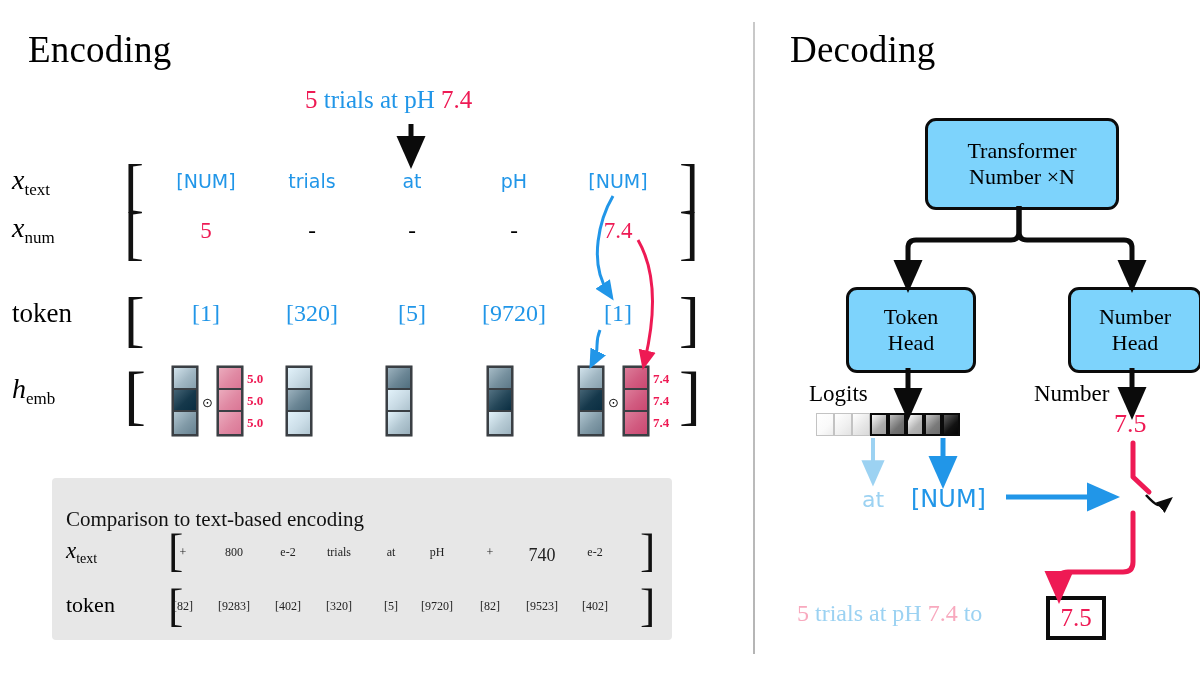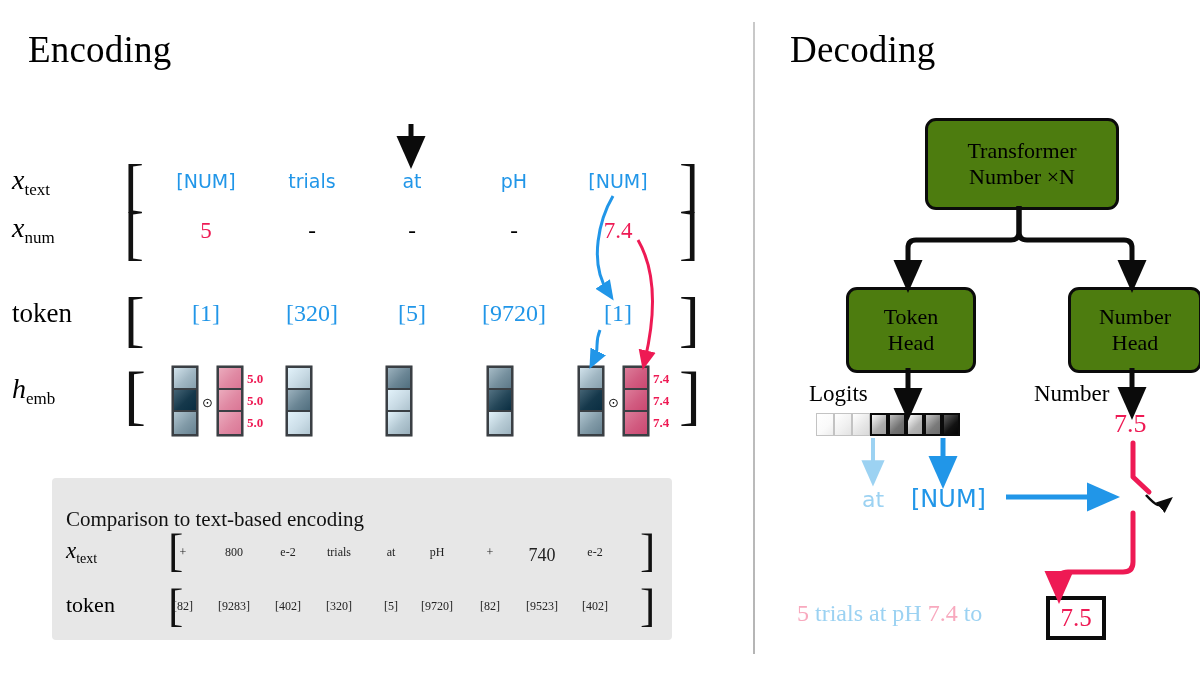--- a/index.html
+++ b/index.html
@@ -49,21 +49,21 @@
   .numlab{position:absolute;font-family:"Liberation Serif",serif;font-size:13px;
           color:#EE1A54;line-height:22px;font-weight:600;}
 
   
   .cmp-panel{position:absolute;background:#e7e7e7;border-radius:4px;}
   .cmp-title{position:absolute;font-family:"Liberation Serif",serif;font-size:21px;color:#111;margin-top:18px;}
   .cmp-cell{position:absolute;text-align:center;font-family:"Liberation Serif",serif;
             font-size:12px;color:#222;}
 
   
-  .nodebox{position:absolute;border:3px solid #0b0b0b;border-radius:11px;background:#4d7c0f;
+  .nodebox{position:absolute;border:3px solid #0b0b0b;border-radius:11px;background:#7dd3fc;
            display:flex;align-items:center;justify-content:center;text-align:center;
            font-family:"Liberation Serif",serif;line-height:1.18;}
   .nodelabel{font-size:22px;}
 
   
   .logitbar{position:absolute;display:flex;}
   .logitcell{width:18px;height:23px;box-sizing:border-box;}
 
   
   .resultbox{position:absolute;border:4px solid #0b0b0b;background:#fff;
@@ -76,20 +76,25 @@
 <body>
 
 <div class="fig">
 
   <div class="abs section-title" style="left:790px;top:28px;">Decoding</div>
 
   <div class="abs section-title" style="left:28px;top:28px;">Encoding</div>
 
   <div class="divider"></div>
 
+  <div class="abs nowrap serif" style="left:305px;top:86px;font-size:25px;">
+    <span class="pink">5</span>
+    <span class="blue">trials at pH</span>
+    <span class="pink">7.4</span>
+  </div>
 
   <div class="abs rowlab" style="left:12px;top:164px;">
     <i>x</i><sub>text</sub>
   </div>
 
   <div class="abs rowlab" style="left:12px;top:212px;">
     <i>x</i><sub>num</sub>
   </div>
 
   <div class="abs rowlab" style="left:12px;top:298px;">

